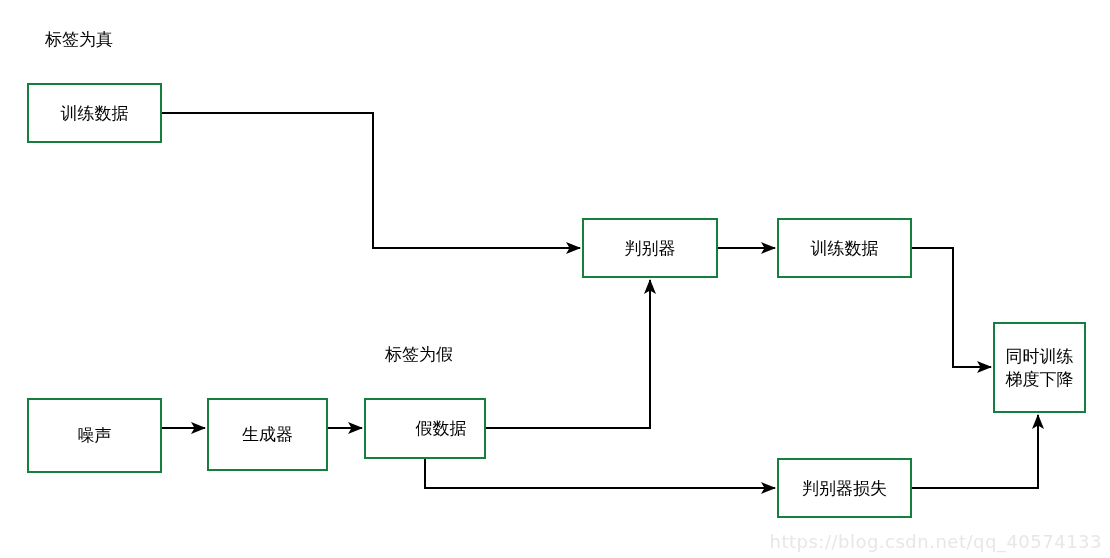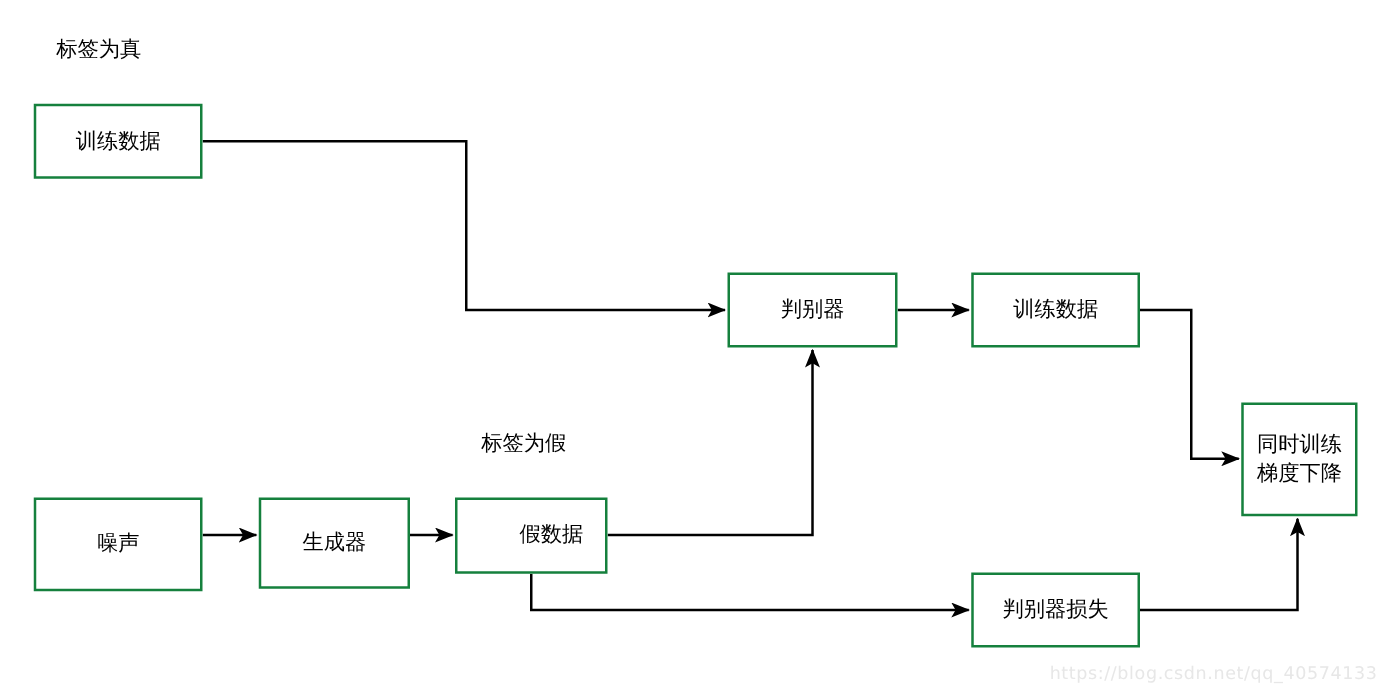--- a/index.html
+++ b/index.html
@@ -40,21 +40,21 @@
   }
   .float-label {
     position: absolute;
     font-size: 17px;
     white-space: nowrap;
   }
   .watermark {
     position: absolute;
     right: 8px;
     top: 531px;
-    font-size: 14px;
+    font-size: 18px;
     color: #e7e7e7;
     letter-spacing: 0.5px;
     white-space: nowrap;
   }
   
   #n-train-data        { left: 27px;  top: 83px;  width: 135px; height: 60px; }
   #n-discriminator     { left: 582px; top: 218px; width: 136px; height: 60px; }
   #n-discriminator-loss{ left: 777px; top: 218px; width: 135px; height: 60px; }
   #n-trainer           { left: 993px; top: 322px; width: 93px;  height: 91px; }
   #n-noise             { left: 27px;  top: 398px; width: 135px; height: 75px; text-align: center; }

